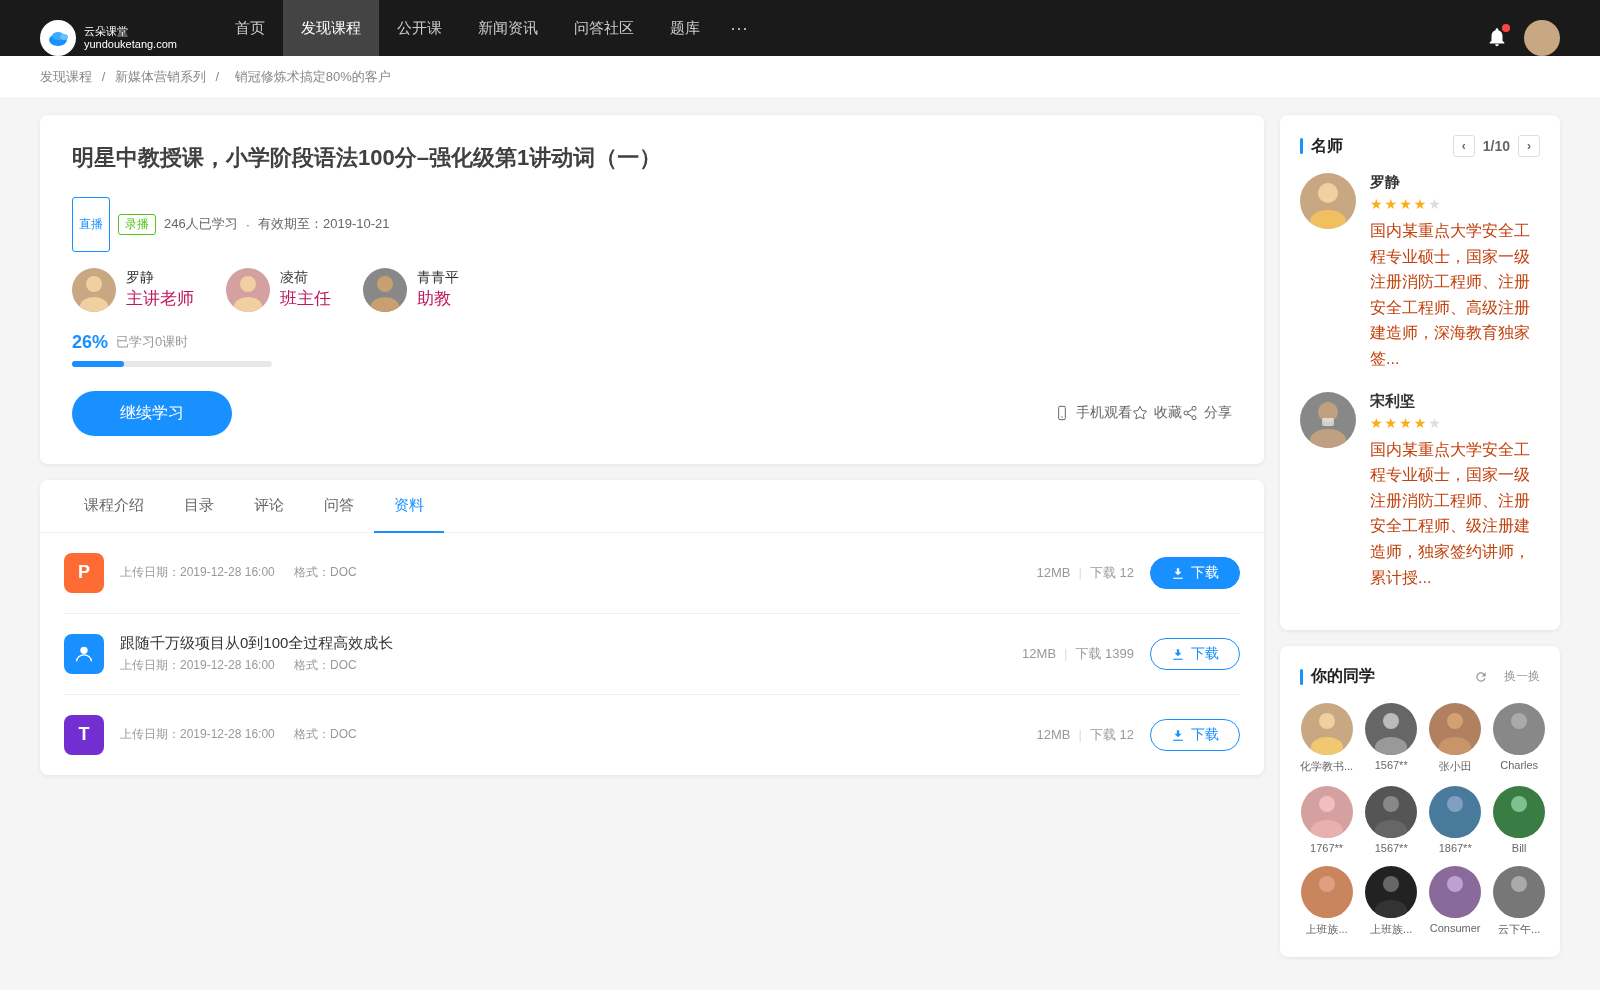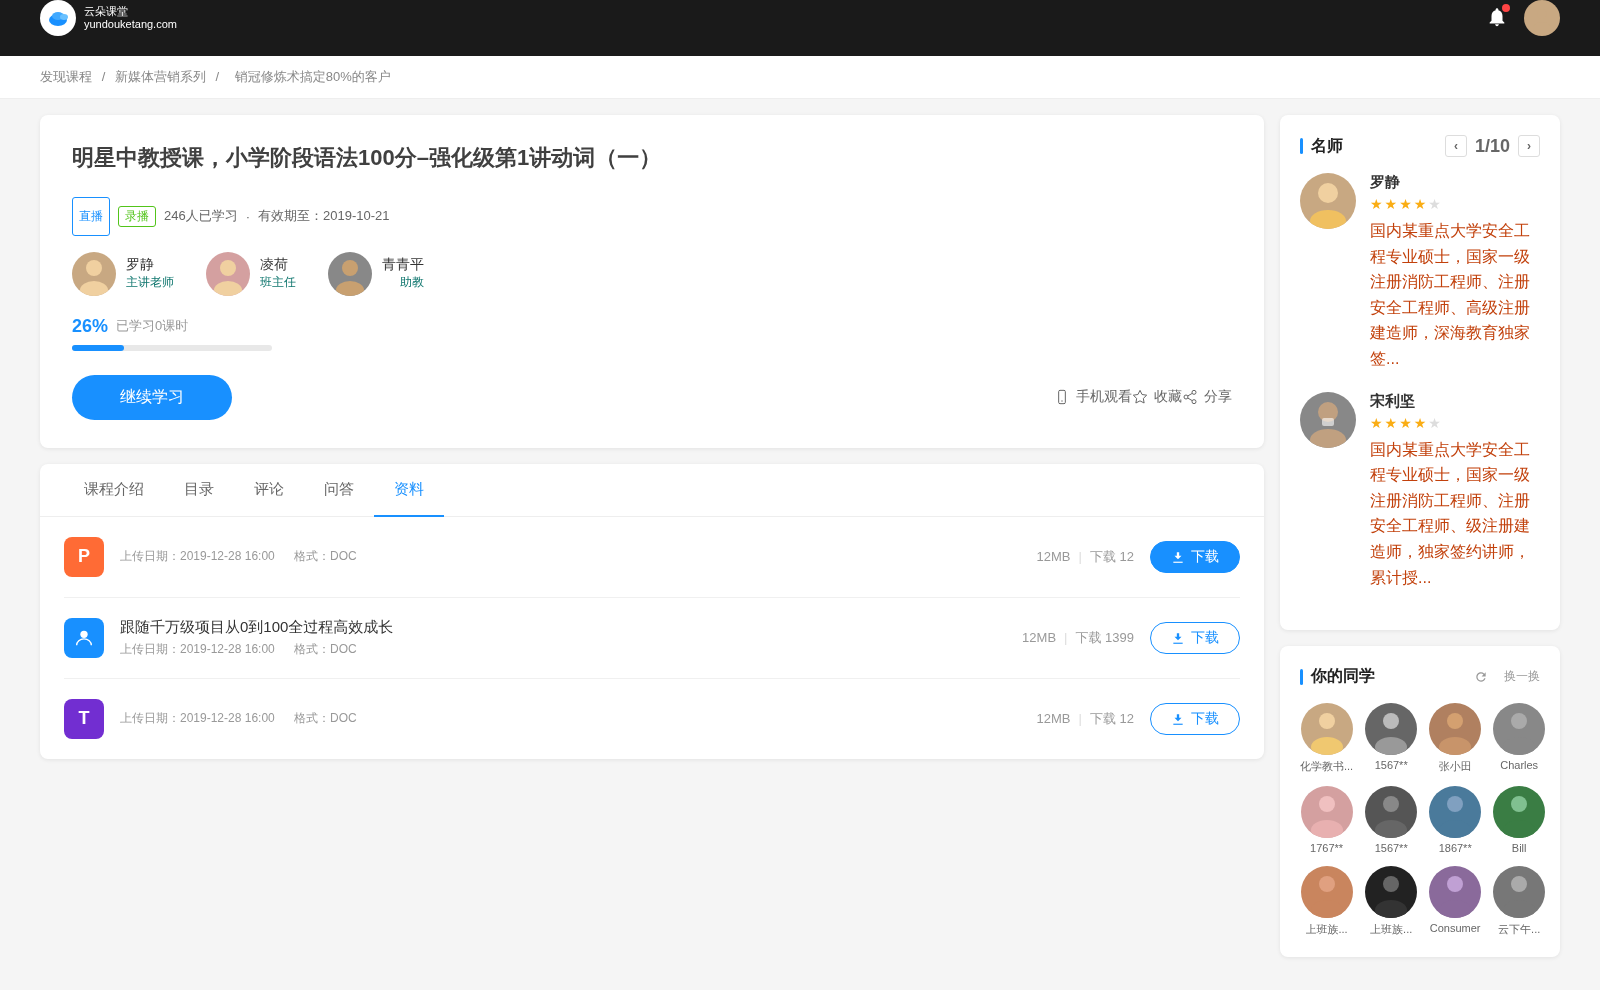--- a/index.html
+++ b/index.html
@@ -1,19 +1,19 @@
 <!DOCTYPE html>
 <html><head>
   <meta charset="utf-8">
   <style>
     * { box-sizing: border-box; margin: 0; padding: 0; }
     body { font-family: -apple-system, BlinkMacSystemFont, "PingFang SC", "Microsoft YaHei", sans-serif; background: #f5f5f5; font-size: 14px; color: #333; }
 
     
-    .header { background: #1a1a1a; height: 56px; display: flex; align-items: flex-start; padding: 0 40px; }
+    .header { background: #1a1a1a; height: 56px; display: flex; align-items: flex-end; padding: 0 40px; }
     .logo { display: flex; align-items: center; margin-right: 40px; }
     .logo-icon { width: 36px; height: 36px; background: #fff; border-radius: 50%; display: flex; align-items: center; justify-content: center; margin-right: 8px; }
     .logo-icon svg { width: 24px; height: 24px; }
     .logo-text { color: #fff; font-size: 13px; line-height: 1.2; }
     .nav { display: flex; align-items: center; gap: 0; flex: 1; }
     .nav-item { color: #ccc; padding: 0 18px; height: 56px; display: flex; align-items: center; font-size: 15px; cursor: pointer; }
     .nav-item:hover, .nav-item.active { color: #fff; background: #333; }
     .nav-item.active { background: #444; }
     .nav-more { color: #ccc; padding: 0 12px; font-size: 18px; cursor: pointer; }
     .header-right { display: flex; align-items: center; gap: 16px; margin-left: auto; }
@@ -28,28 +28,28 @@
 
     
     .main-layout { display: flex; gap: 16px; padding: 16px 40px; max-width: 1600px; }
     .content-area { flex: 1; min-width: 0; }
     .sidebar { width: 280px; flex-shrink: 0; }
 
     
     .course-card { background: #fff; border-radius: 8px; padding: 28px 32px; margin-bottom: 16px; box-shadow: 0 1px 4px rgba(0,0,0,0.08); }
     .course-title { font-size: 22px; font-weight: 600; color: #404040; margin-bottom: 23px; line-height: 1.4; }
     .course-tags { display: flex; align-items: center; gap: 8px; margin-bottom: 16px; }
-    .tag-live { border: 1px solid #1890ff; color: #1890ff; padding: 10px 6px; border-radius: 3px; font-size: 12px; }
+    .tag-live { border: 1px solid #1890ff; color: #1890ff; padding: 18px 6px; border-radius: 3px; font-size: 12px; }
     .tag-record { border: 1px solid #52c41a; color: #52c41a; padding: 1px 6px; border-radius: 3px; font-size: 12px; }
     .course-meta { color: #666; font-size: 13px; }
     .teachers { display: flex; gap: 32px; margin-bottom: 20px; }
     .teacher { display: flex; align-items: center; gap: 10px; }
     .teacher-avatar { width: 44px; height: 44px; border-radius: 50%; overflow: hidden; background: #ddd; }
     .teacher-info .name { font-size: 14px; font-weight: 500; color: #333; }
-    .teacher-info .role { font-size: 12px; color: #0f766e; text-align: right; }
+    .teacher-info .role { font-size: 17px; color: #be185d; }
     .progress-section { margin-bottom: 24px; }
     .progress-label { display: flex; align-items: center; gap: 8px; margin-bottom: 8px; }
     .progress-pct { font-size: 18px; font-weight: 600; color: #1890ff; }
     .progress-study { font-size: 13px; color: #999; }
     .progress-bar-bg { width: 200px; height: 6px; background: #e8e8e8; border-radius: 3px; }
     .progress-bar-fill { height: 6px; background: #1890ff; border-radius: 3px; }
     .actions { display: flex; align-items: center; gap: 0; }
     .btn-continue { background: #1890ff; color: #fff; border: none; border-radius: 24px; padding: 12px 48px; font-size: 16px; cursor: pointer; margin-right: auto; }
     .action-btns { display: flex; margin-left: 16px; }
     .action-btn { display: flex; align-items: center; gap: 6px; color: #666; background: none; border: none; cursor: pointer; font-size: 14px; }
@@ -75,21 +75,21 @@
     .res-sep { color: #ddd; }
     .btn-download { display: flex; align-items: center; gap: 6px; border: 1px solid #1890ff; color: #1890ff; background: #fff; border-radius: 20px; padding: 6px 20px; cursor: pointer; font-size: 14px; flex-shrink: 0; }
     .btn-download-filled { background: #1890ff; color: #fff; border: 1px solid #1890ff; border-radius: 20px; padding: 6px 20px; cursor: pointer; font-size: 14px; display: flex; align-items: center; gap: 6px; flex-shrink: 0; }
 
     
     .sidebar-card { background: #fff; border-radius: 8px; padding: 20px; margin-bottom: 16px; box-shadow: 0 1px 4px rgba(0,0,0,0.08); }
     .sidebar-title { font-size: 16px; font-weight: 600; color: #222; margin-bottom: 16px; display: flex; align-items: center; gap: 8px; }
     .sidebar-title::before { content: ''; display: inline-block; width: 3px; height: 16px; background: #1890ff; border-radius: 2px; }
     .sidebar-nav { display: flex; align-items: center; gap: 8px; margin-left: auto; font-size: 13px; color: #999; }
     .nav-arrow { width: 22px; height: 22px; border: 1px solid #ddd; border-radius: 3px; display: flex; align-items: center; justify-content: center; cursor: pointer; font-size: 12px; color: #666; }
-    .page-info { font-size: 18px; color: #666; }
+    .page-info { font-size: 14px; color: #666; }
 
     .teacher-sidebar { display: flex; align-items: flex-start; gap: 14px; margin-bottom: 20px; }
     .teacher-sidebar-avatar { width: 56px; height: 56px; border-radius: 50%; overflow: hidden; background: #ddd; flex-shrink: 0; }
     .teacher-sidebar-info .tname { font-size: 15px; font-weight: 600; color: #333; margin-bottom: 4px; }
     .stars { display: flex; gap: 2px; margin-bottom: 6px; }
     .star { color: #faad14; font-size: 14px; }
     .teacher-desc { font-size: 16px; color: #c2410c; line-height: 1.6; }
 
     .classmates-header { display: flex; align-items: center; margin-bottom: 16px; }
     .classmates-refresh { margin-left: auto; display: flex; align-items: center; gap: 16px; color: #999; font-size: 12px; cursor: pointer; }
@@ -120,20 +120,29 @@
     <div class="logo-icon">
       <svg viewBox="0 0 24 24" fill="none">
         <ellipse cx="12" cy="14" rx="9" ry="6" fill="#1890ff"></ellipse>
         <ellipse cx="12" cy="10" rx="6" ry="4" fill="#40a9ff"></ellipse>
         <ellipse cx="18" cy="11" rx="4" ry="3" fill="#69c0ff"></ellipse>
       </svg>
     </div>
     <div class="logo-text" style="white-space:pre-line; font-size:11px;">云朵课堂
 yundouketang.com</div>
   </div>
+  <nav class="nav">
+    <div class="nav-item">首页</div>
+    <div class="nav-item active">发现课程</div>
+    <div class="nav-item">公开课</div>
+    <div class="nav-item">新闻资讯</div>
+    <div class="nav-item">问答社区</div>
+    <div class="nav-item">题库</div>
+    <div class="nav-item nav-more">···</div>
+  </nav>
   <div class="header-right">
     <div class="bell-icon">
       <svg width="22" height="22" fill="none" viewBox="0 0 24 24">
         <path d="M12 22c1.1 0 2-.9 2-2h-4c0 1.1.9 2 2 2zm6-6v-5c0-3.07-1.64-5.64-4.5-6.32V4c0-.83-.67-1.5-1.5-1.5s-1.5.67-1.5 1.5v.68C7.63 5.36 6 7.92 6 11v5l-2 2v1h16v-1l-2-2z" fill="#fff"></path>
       </svg>
       <div class="bell-dot"></div>
     </div>
     <div class="avatar-circle">
       <svg width="28" height="28" viewBox="0 0 28 28" fill="none">
         <circle cx="14" cy="10" r="5" fill="#c8a882"></circle>

